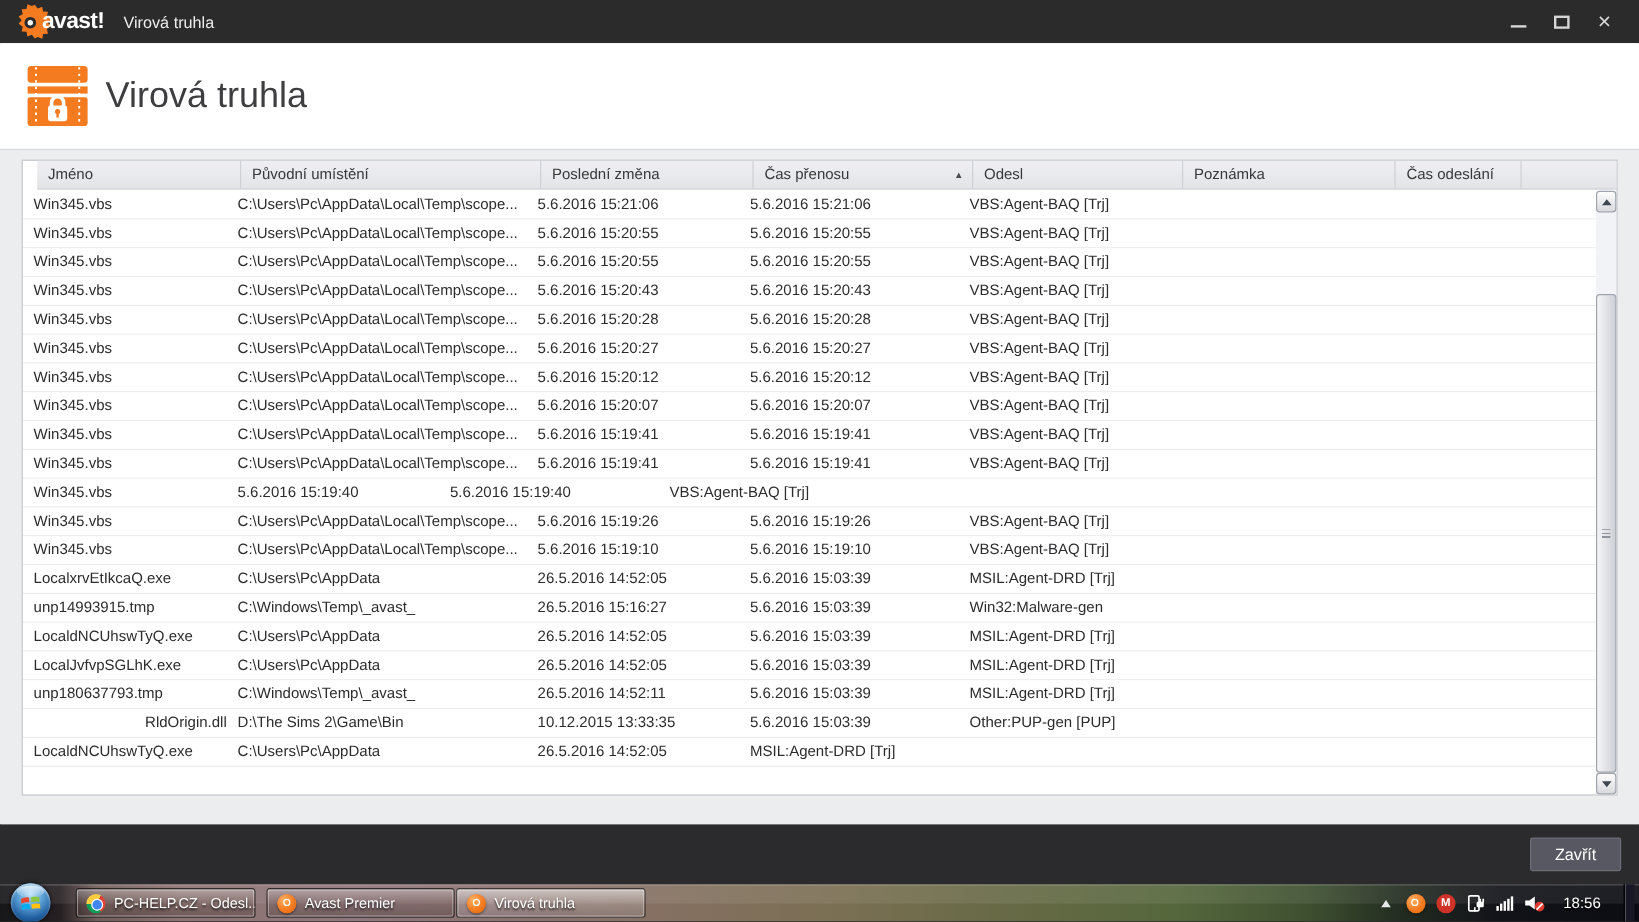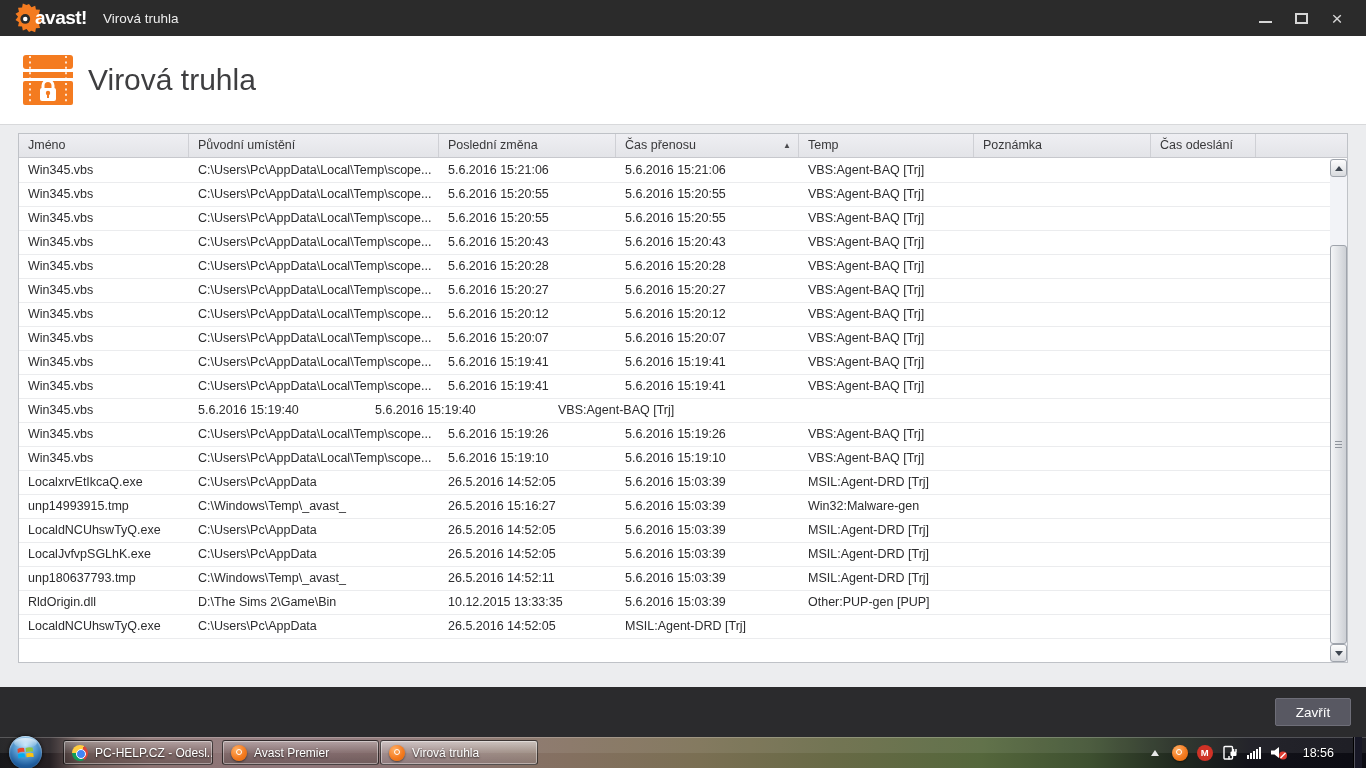--- a/index.html
+++ b/index.html
@@ -30,21 +30,21 @@
   
   .appheader { position:absolute; left:0; top:36px; width:100%; height:89px;
     background:#fff; border-bottom:1px solid #d8d9db; display:flex; align-items:center; }
   .chest { margin-left:22px; width:52px; height:50px; }
   .page-title { margin-left:14px; font-size:30px; color:#3e3e40; font-weight:400; }
 
   
   .content { position:absolute; left:0; top:125px; width:100%; height:562px; background:#ecedef; }
   .tablebox { position:absolute; left:18px; top:8px; width:1330px; height:530px;
     background:#fff; border:1px solid #bfc2c7; }
-  .thead { position:absolute; left:0; top:0; right:0; height:24px; display:flex;
+  .thead { position:absolute; left:12px; top:0; right:0; height:24px; display:flex;
     background:linear-gradient(#efeff3,#e3e4e8); border-bottom:1px solid #c7c8cd; }
   .hcell { height:100%; padding-left:9px; font-size:12.5px; color:#38383a;
     line-height:23px; border-right:1px solid #cfd0d5; position:relative;
     white-space:nowrap; overflow:hidden; }
   .hcell.spacer { flex:1; border-right:none; }
   .sortarrow { position:absolute; right:7px; top:0; font-size:8px; color:#4a4a4e; line-height:24px; }
   .tbody { position:absolute; left:0; top:25px; width:1311px; bottom:0; overflow:hidden; }
   .trow { height:24px; display:flex; border-bottom:1px solid #ebecee; background:#fff; }
   .tcell { height:100%; padding-left:9px; font-size:12.5px; color:#2c2c2e;
     line-height:22px; white-space:nowrap; overflow:hidden; }
@@ -164,21 +164,21 @@
       <h1 class="page-title">Virová truhla</h1>
     </div>
 
     <div class="content">
       <div class="tablebox">
         <div class="thead">
             <div class="hcell" style="width: 170px;"><span>Jméno</span></div>
             <div class="hcell" style="width: 250px;"><span>Původní umístění</span></div>
             <div class="hcell" style="width: 177px;"><span>Poslední změna</span></div>
             <div class="hcell" style="width: 183px;"><span>Čas přenosu</span><span class="sortarrow">▲</span></div>
-            <div class="hcell" style="width: 175px;"><span>Temp</span></div>
+            <div class="hcell" style="width: 175px;"><span>Odesl</span></div>
             <div class="hcell" style="width: 177px;"><span>Poznámka</span></div>
             <div class="hcell" style="width: 105px;"><span>Čas odeslání</span></div>
             <div class="hcell spacer"></div>
           </div>
         <div class="tbody">
             <div class="trow">
               <div class="tcell" style="width: 170px;">Win345.vbs</div>
               <div class="tcell" style="width: 250px;">C:\Users\Pc\AppData\Local\Temp\scope...</div>
               <div class="tcell" style="width: 177px;">5.6.2016 15:21:06</div>
               <div class="tcell" style="width: 183px;">5.6.2016 15:21:06</div>
@@ -332,21 +332,21 @@
             <div class="trow">
               <div class="tcell" style="width: 170px;">unp180637793.tmp</div>
               <div class="tcell" style="width: 250px;">C:\Windows\Temp\_avast_</div>
               <div class="tcell" style="width: 177px;">26.5.2016 14:52:11</div>
               <div class="tcell" style="width: 183px;">5.6.2016 15:03:39</div>
               <div class="tcell" style="width: 175px;">MSIL:Agent-DRD [Trj]</div>
               <div class="tcell" style="width: 177px;"></div>
               <div class="tcell" style="width: 105px;"></div>
             </div>
             <div class="trow">
-              <div class="tcell" style="width: 170px;">RldOrigin.dll</div>
+              <div class="tcell" style="width: 170px; text-align: right;">RldOrigin.dll</div>
               <div class="tcell" style="width: 250px;">D:\The Sims 2\Game\Bin</div>
               <div class="tcell" style="width: 177px;">10.12.2015 13:33:35</div>
               <div class="tcell" style="width: 183px;">5.6.2016 15:03:39</div>
               <div class="tcell" style="width: 175px;">Other:PUP-gen [PUP]</div>
               <div class="tcell" style="width: 177px;"></div>
               <div class="tcell" style="width: 105px;"></div>
             </div>
             <div class="trow">
               <div class="tcell" style="width: 170px;">LocaldNCUhswTyQ.exe</div>
               <div class="tcell" style="width: 250px;">C:\Users\Pc\AppData</div>

